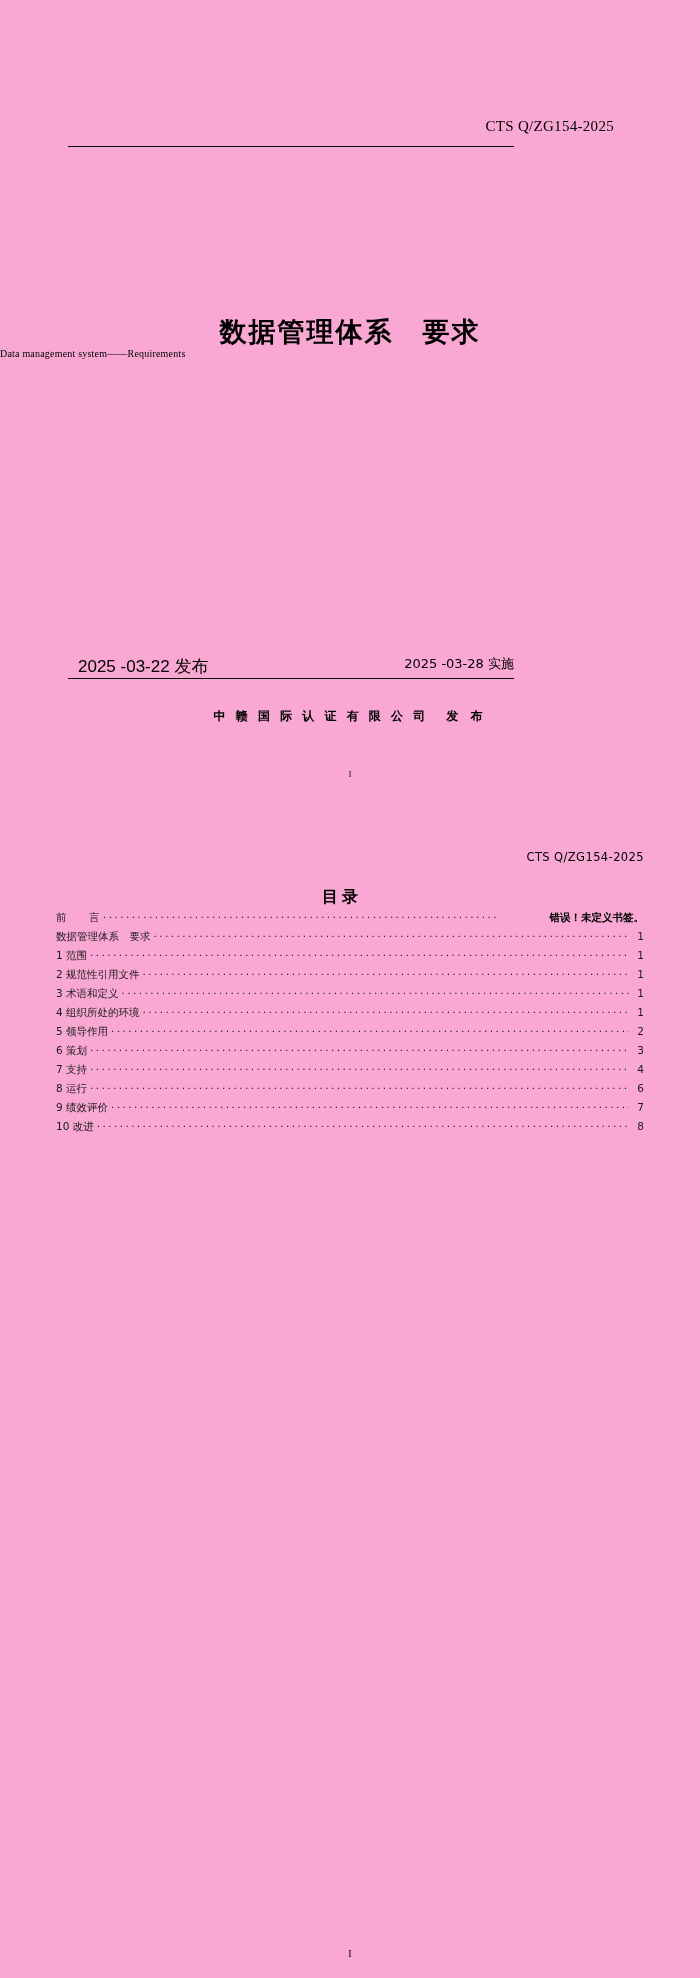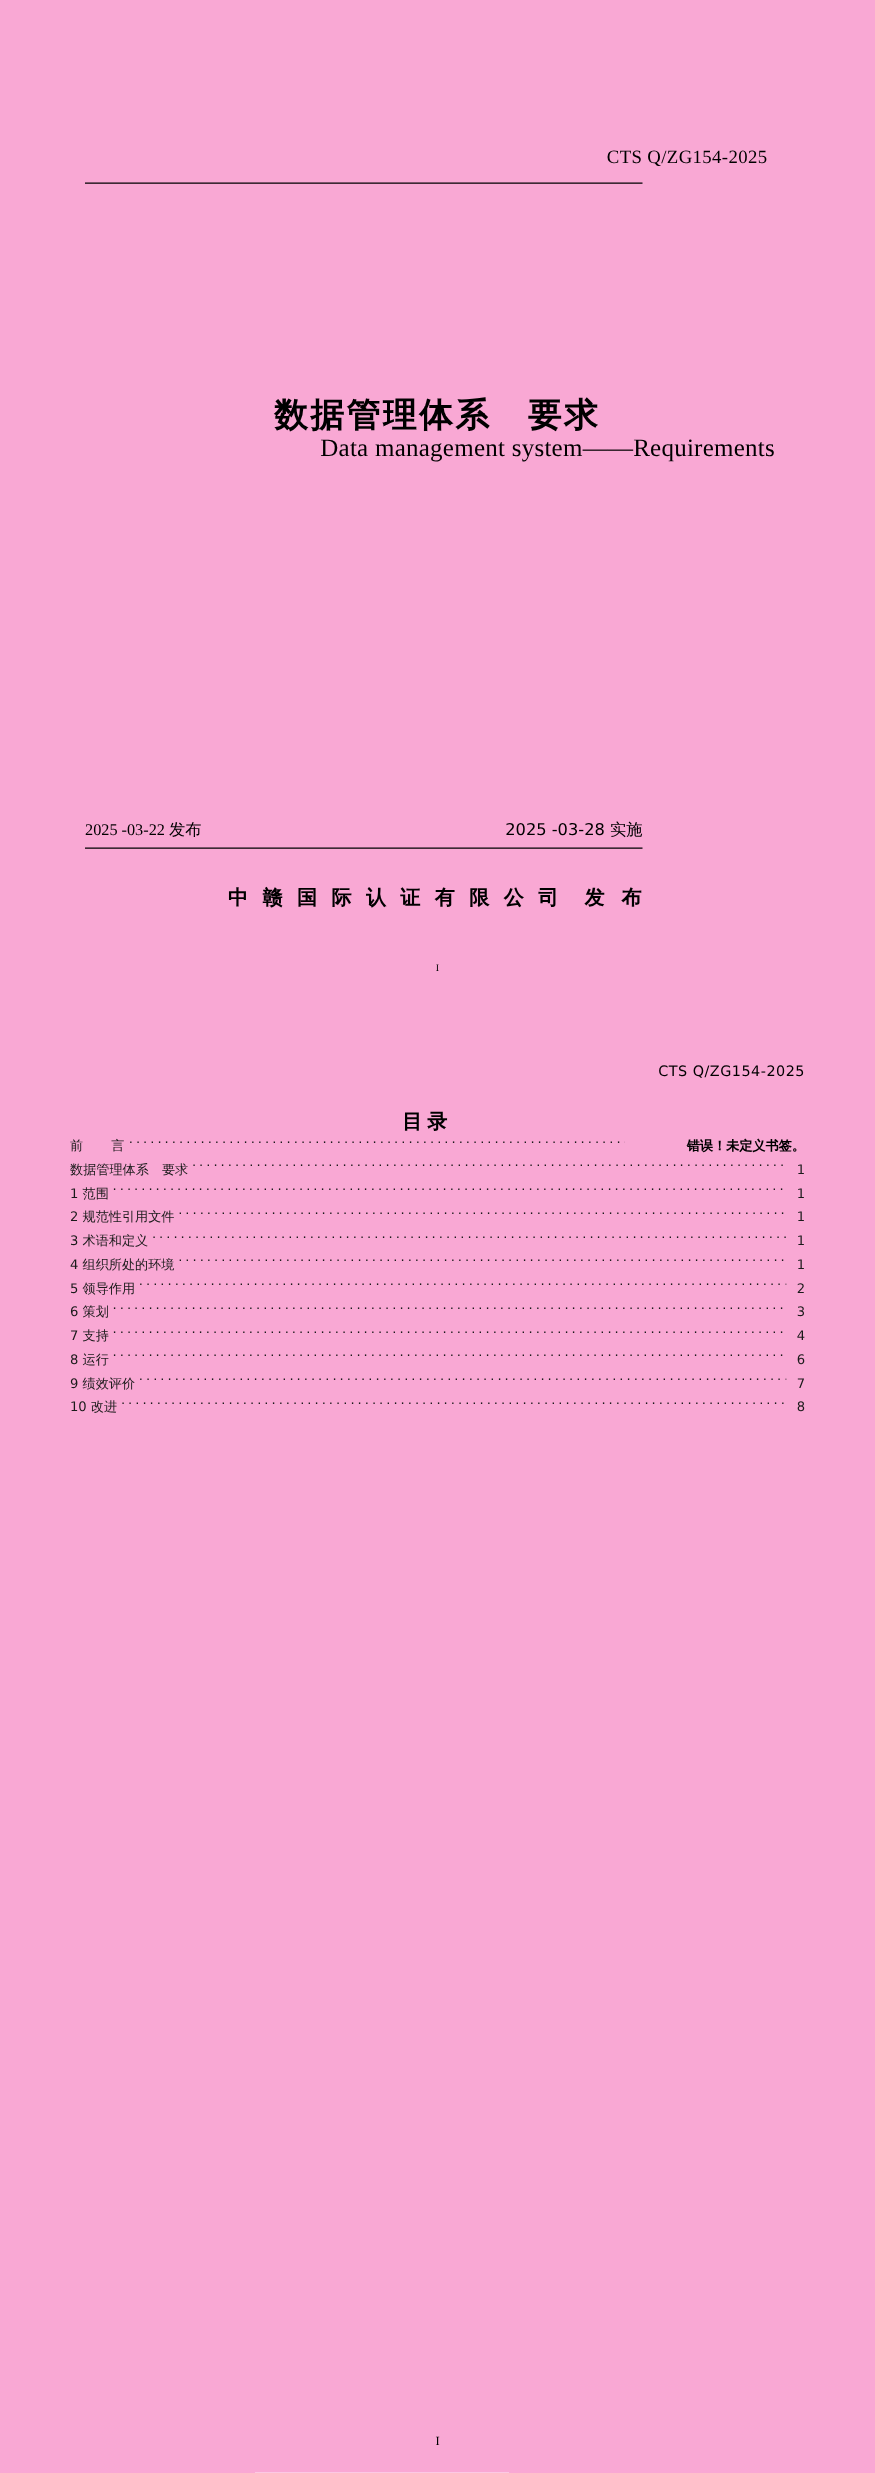--- a/index.html
+++ b/index.html
@@ -55,38 +55,38 @@
     font-family: "DejaVu Sans", sans-serif;
     font-weight: bold;
     font-size: 27px;
     letter-spacing: 2px;
   }
   .cover-title-en {
     position: absolute;
     left: 0;
     top: 348px;
     width: 620px;
-    text-align: right;
-    font-family: "Liberation Serif", serif;
-    font-size: 20px;
+    text-align: left;
+    font-family: "Liberation Serif", serif;
+    font-size: 10px;
     letter-spacing: 0.2px;
   }
   .issue-row {
     position: absolute;
     left: 68px;
     top: 655px;
     width: 446px;
     height: 22px;
   }
   .issue-left {
     position: absolute;
-    left: 0;
+    left: 10px;
     top: 0;
-    font-family: Liberation Serif, serif;
-    font-size: 13px;
+    font-family: Liberation Sans, sans-serif;
+    font-size: 17px;
     white-space: nowrap;
   }
   .issue-right {
     position: absolute;
     right: 0;
     top: 0;
     font-family: "DejaVu Sans", sans-serif;
     font-size: 13px;
     white-space: nowrap;
   }
@@ -98,21 +98,21 @@
     border-top: 1.3px solid #000;
   }
   .publisher {
     position: absolute;
     left: 0;
     top: 708px;
     width: 700px;
     text-align: center;
     font-family: "DejaVu Sans", sans-serif;
     font-weight: bold;
-    font-size: 16px;
+    font-size: 12px;
     letter-spacing: 3px;
   }
   .publisher .pub-word {
     margin-left: 18px;
     letter-spacing: 4px;
   }
   .cover-folio {
     position: absolute;
     left: 0;
     top: 770px;
@@ -152,21 +152,21 @@
     letter-spacing: 4px;
   }
   .toc-list {
     position: absolute;
     left: 56px;
     top: 78px;
     width: 588px;
   }
   .toc-row {
     display: flex;
-    align-items: flex-start;
+    align-items: center;
     font-family: "DejaVu Sans", sans-serif;
     font-size: 10.5px;
     line-height: 19px;
     height: 19px;
     white-space: nowrap;
     color: #1a1a1a;
   }
   .toc-row .label {
     flex: 0 0 auto;
     padding-right: 3px;

